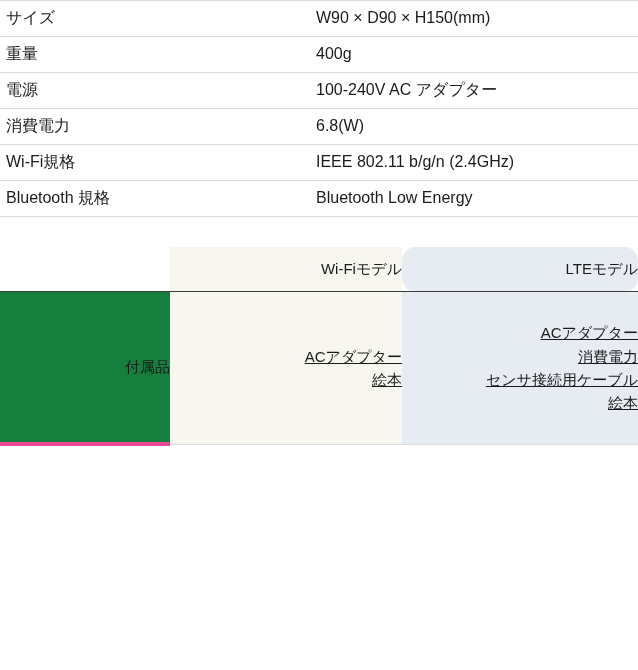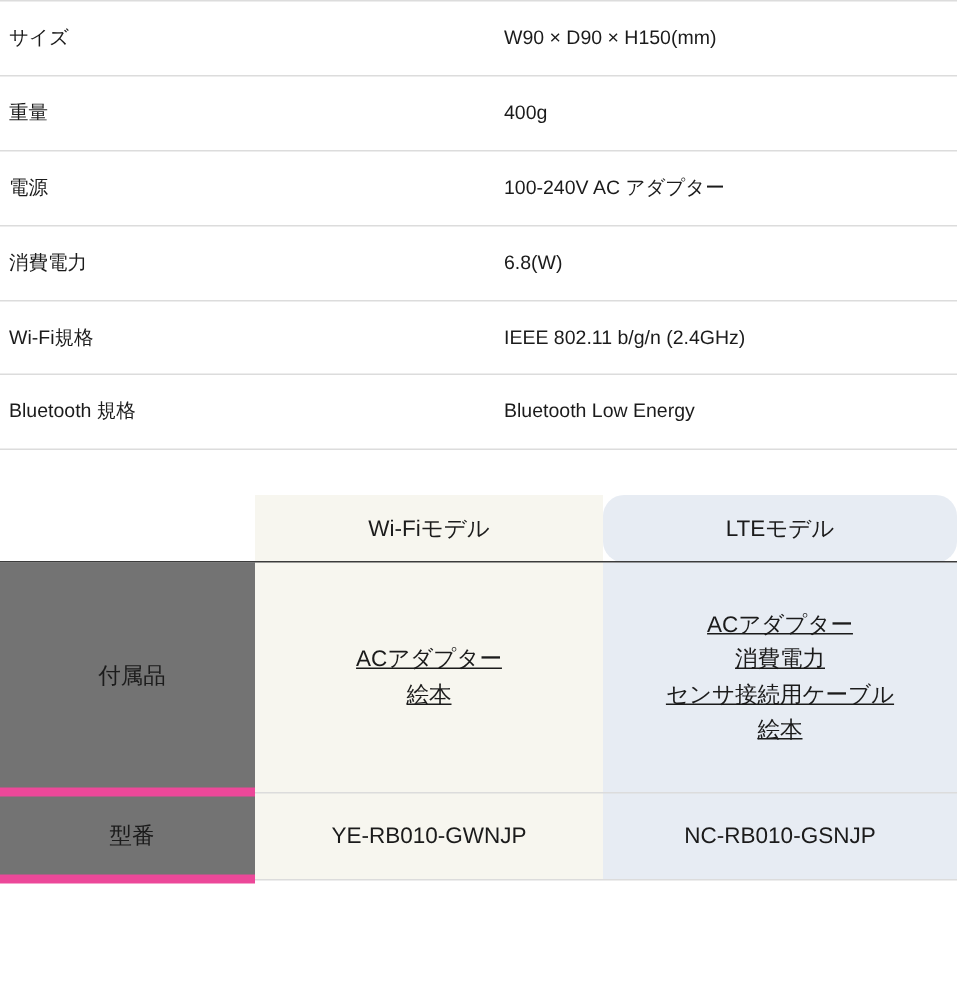--- a/index.html
+++ b/index.html
@@ -27,23 +27,23 @@
   .spec-table {
     width: 100%;
     border-collapse: collapse;
     table-layout: fixed;
   }
   .spec-table tr {
     height: 36px;
   }
   .spec-table td {
     border-bottom: 1px solid #dcdcdc;
-    font-size: 13px;
+    font-size: 16px;
     vertical-align: middle;
-    padding: 16px;
+    padding: 6px;
     line-height: 1.3;
   }
   .spec-label {
     width: 298px;
     padding-left: 6px !important;
     color: #1b1b1b;
   }
   .spec-value {
     width: 340px;
     color: #1b1b1b;
@@ -65,43 +65,43 @@
   }
   .compare-table col.c-label { width: 170px; }
   .compare-table col.c-wifi  { width: 232px; }
   .compare-table col.c-lte   { width: 236px; }
 
   .compare-table th, .compare-table td {
     padding: 0;
     font-weight: normal;
     font-size: 15px;
     vertical-align: middle;
-    text-align: center;
+    text-align: right;
     line-height: 1.55;
   }
   .head-blank {
     background: #ffffff;
     border-bottom: 1px solid #3c3c3c;
   }
   .head-wifi {
     background: #f7f6ef;
     height: 44px;
     border-bottom: 1px solid #3c3c3c;
   }
   .head-lte {
     background: #e7ecf3;
     height: 44px;
     border-bottom: 1px solid #3c3c3c;
     border-radius: 14px;
   }
   .row-label {
     text-align: left;
     padding-left: 6px !important;
-    background: #737373;
-    border-bottom: 6px solid #ec4899;
+    background: #15803d;
+    border-bottom: 4px solid #ec4899;
     vertical-align: middle;
   }
   .cell-wifi {
     background: #f7f6ef;
     border-bottom: 1px solid #dcdcdc;
   }
   .cell-lte {
     background: #e7ecf3;
     border-bottom: 1px solid #dcdcdc;
   }
@@ -172,21 +172,16 @@
         </td>
         <td class="cell-lte">
           <span class="multiline">
             <span>ACアダプター</span>
             <span>消費電力</span>
             <span>センサ接続用ケーブル</span>
             <span>絵本</span>
           </span>
         </td>
       </tr>
-      <tr class="row-model">
-        <td class="row-label">型番</td>
-        <td class="cell-wifi">YE-RB010-GWNJP</td>
-        <td class="cell-lte">NC-RB010-GSNJP</td>
-      </tr>
     </tbody>
   </table>
 
 </div>
 
 </body></html>

